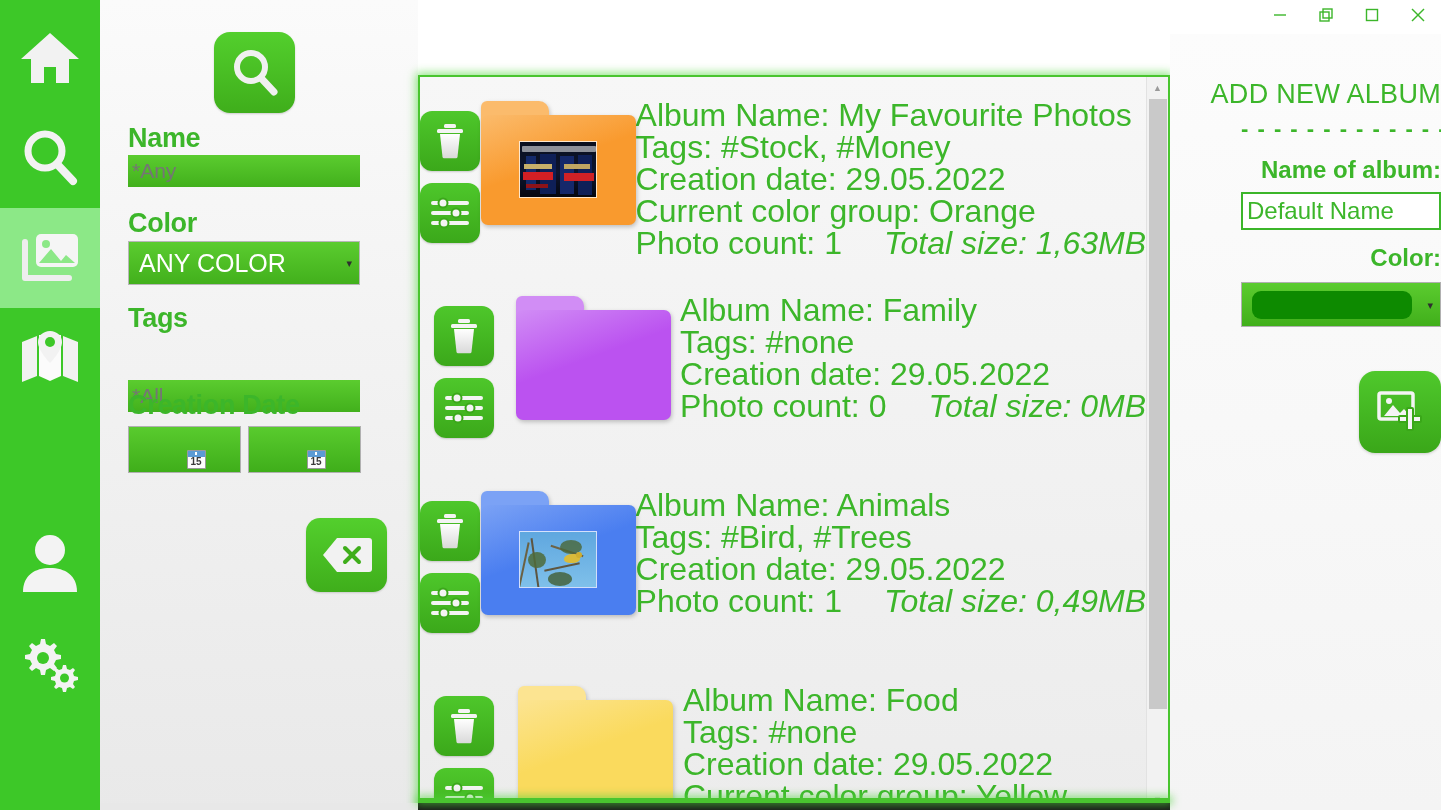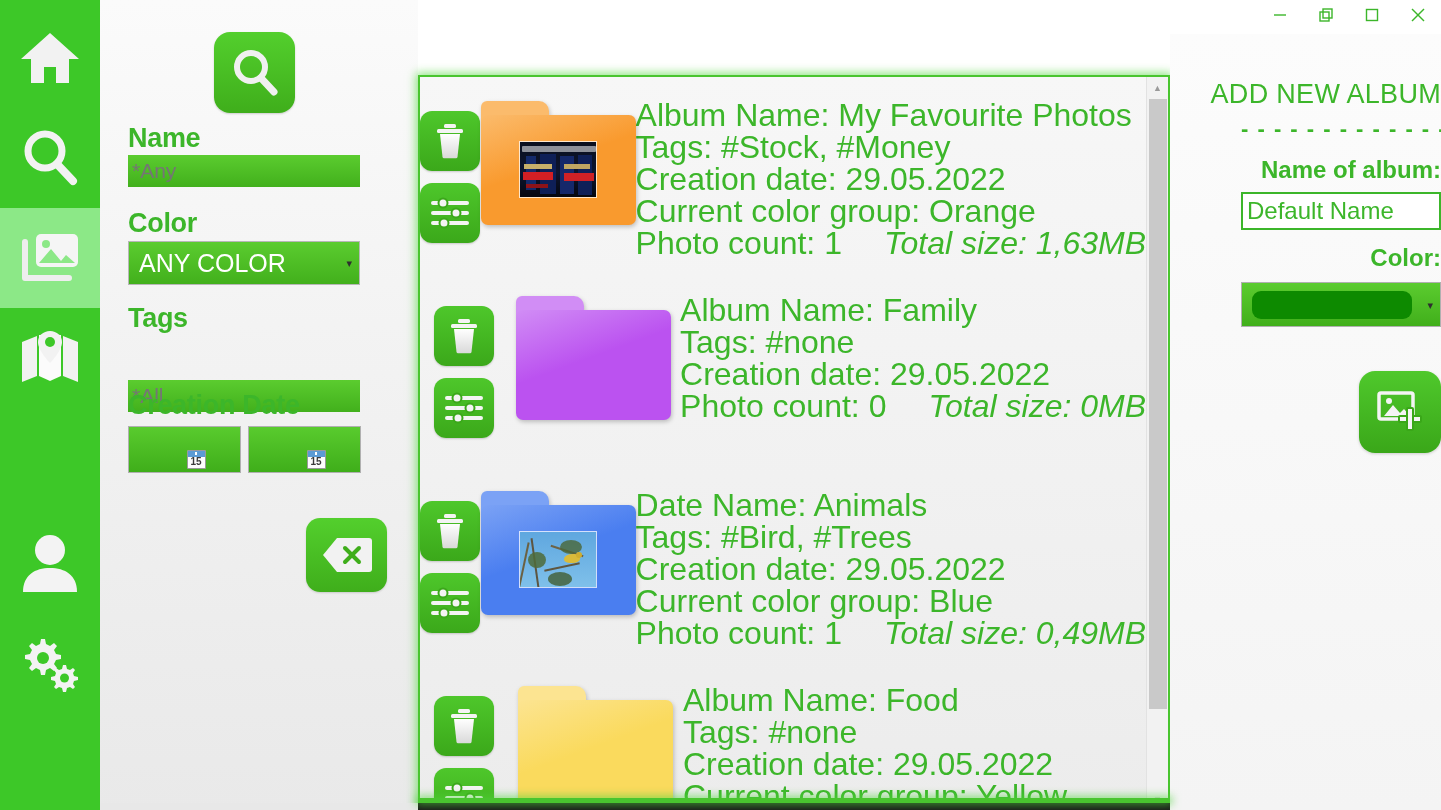--- a/index.html
+++ b/index.html
@@ -572,24 +572,23 @@
                 <div style="position:absolute;left:24px;top:34px;width:36px;height:2px;background:#5f5740;transform:rotate(-12deg);"></div>
                 <div style="position:absolute;left:8px;top:20px;width:18px;height:16px;background:#4e6b3a;border-radius:50%;opacity:.85;"></div>
                 <div style="position:absolute;left:40px;top:8px;width:22px;height:14px;background:#4a6637;border-radius:50%;opacity:.8;"></div>
                 <div style="position:absolute;left:28px;top:40px;width:24px;height:14px;background:#415c31;border-radius:50%;opacity:.8;"></div>
                 <div style="position:absolute;left:44px;top:22px;width:16px;height:9px;background:#d9bb3a;border-radius:55% 35% 45% 40%;"></div>
                 <div style="position:absolute;left:56px;top:20px;width:6px;height:6px;background:#cfae30;border-radius:50%;"></div>
               </div>
             </div>
           </div>
           <div class="row-meta">
-            <div class="meta-line">Date Name: Animals</div>
+            <div class="meta-line">Album Name: Animals</div>
             <div class="meta-line">Tags: #Bird, #Trees</div>
             <div class="meta-line">Creation date: 29.05.2022</div>
-            <div class="meta-line">Current color group: Blue</div>
             <div class="meta-line two-col">
               <span>Photo count: 1</span>
               <span class="col2">Total size: 0,49MB</span>
             </div>
           </div>
         </div>
         <div class="album-row">
           <div class="row-actions">
             <div class="act-btn">
               <svg width="34" height="36" viewBox="0 0 34 36">

